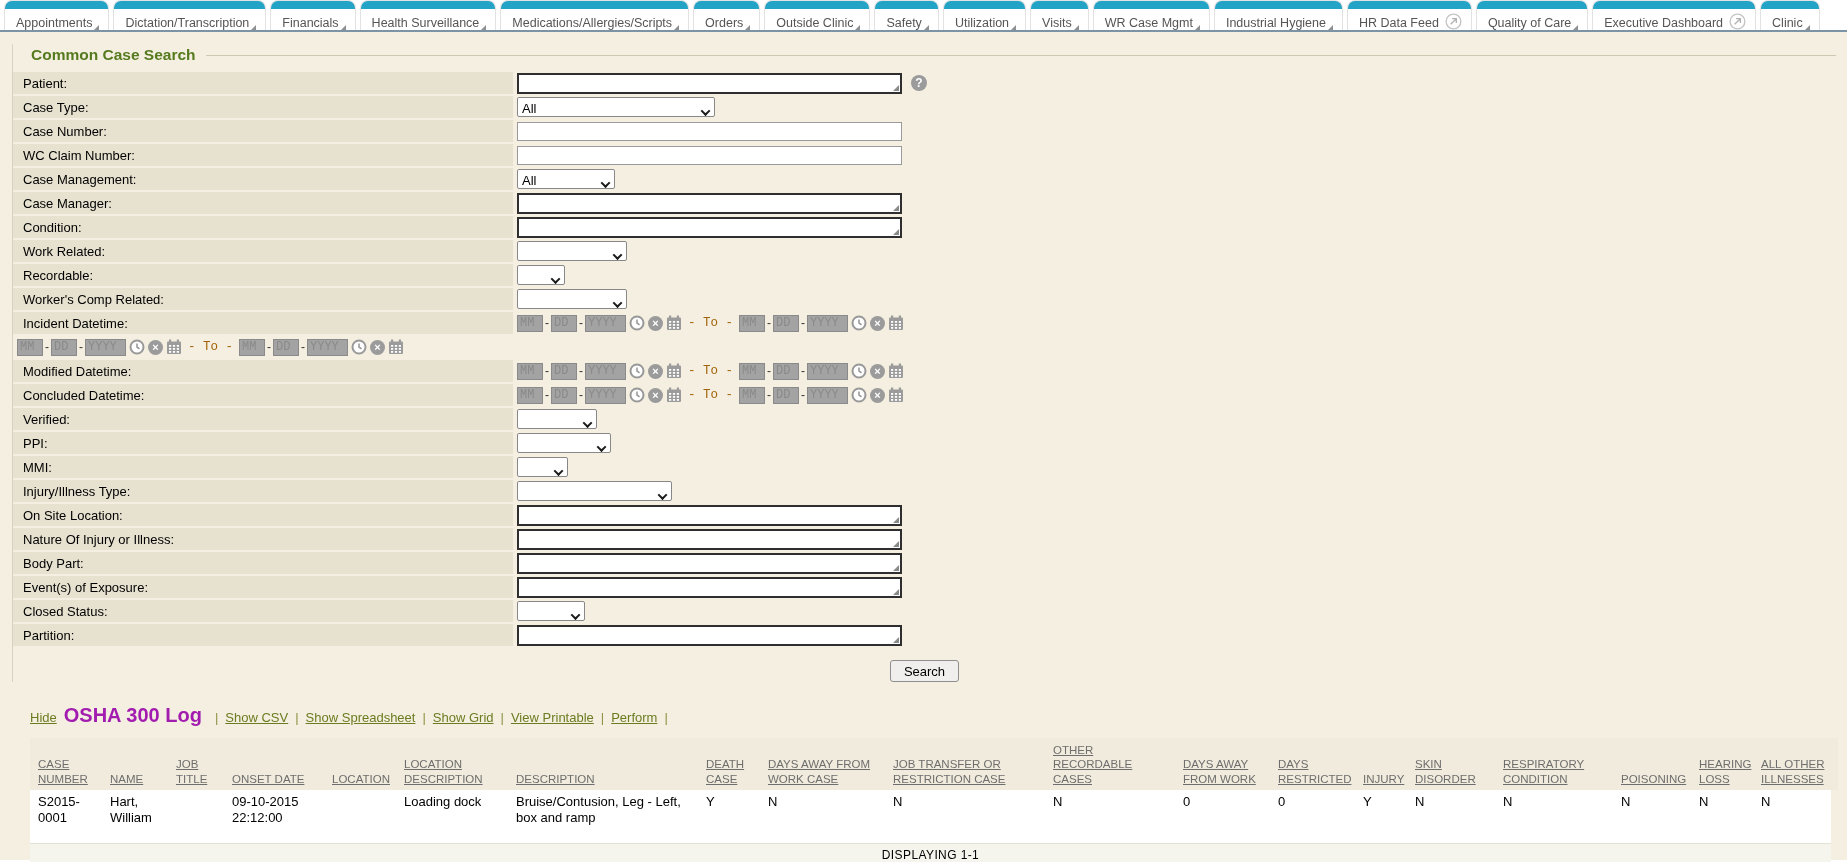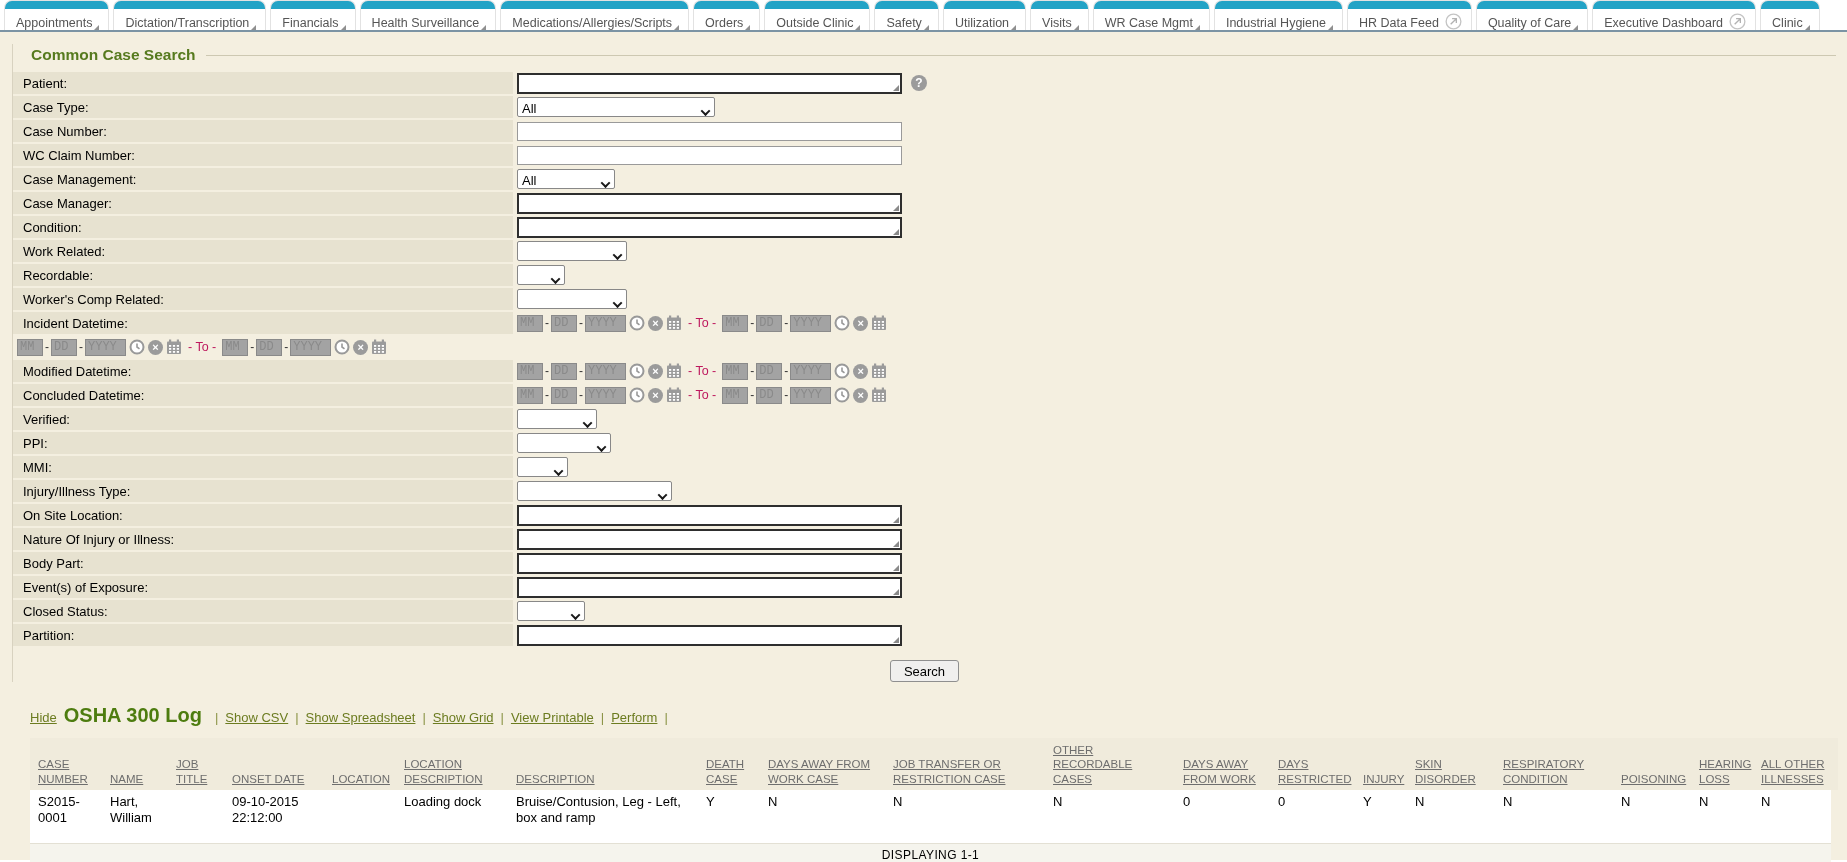--- a/index.html
+++ b/index.html
@@ -36,34 +36,34 @@
         border-bottom:6px solid #8a8a8a; border-left:6px solid transparent; pointer-events:none; }
   .sel { height:20px; background:#fff; border:1px solid #888; border-radius:2px;
          display:inline-flex; align-items:flex-end; justify-content:space-between;
          padding:0 5px 0 4px; font-size:13px; cursor:pointer; }
   .chev { width:7px; height:7px; border-left:2px solid #1a1a1a; border-bottom:2px solid #1a1a1a;
           transform:rotate(-45deg) translate(1px,-1px); flex:0 0 auto; margin-left:8px; }
   .dti { height:17px; border:1px solid #8a8a8a; background:#a3a3a3; font-size:12px; padding:1px 2px; font-family:Liberation Mono, monospace; }
   .dti::placeholder { color:#8a8a8a; opacity:1; }
   .w-mm { width:26px; } .w-yy { width:41px; }
   .dsep { margin:0 2px; color:#333; font-size:12px; }
-  .dto { margin:0 6px; font-size:12.5px; color:#be185d; white-space:nowrap; }
+  .dto { margin:0 6px; font-size:12.5px; color:#a16207; white-space:nowrap;font-family:Liberation Mono, monospace; }
   .ci { display:inline-block; width:15px; height:15px; border-radius:50%; background:#9b9b9b;
         color:#fff; font-weight:bold; font-size:11px; line-height:15px; text-align:center;
         margin-left:3px; cursor:pointer; flex:0 0 auto; }
   .ic { width:16px; height:16px; margin-left:3px; cursor:pointer; flex:0 0 auto; }
   .help { width:16px; height:16px; line-height:16px; font-size:12px; margin-left:9px; }
   .search-row { text-align:center; margin-top:14px; }
   .btn { background:#f0efee; border:1px solid #8f8f8f; border-radius:3px; font-size:13px;
          font-family:inherit; padding:2px 13px; height:22px; cursor:pointer; color:#000; }
   
   .osha { margin:22px 5px 0 18px; }
   .osha-links { display:flex; align-items:baseline; color:#6c7c20; font-size:13px; }
   .olink { color:#6c7c20; text-decoration:underline; cursor:pointer; white-space:nowrap; }
-  .osha-title { font-size:20px; font-weight:bold; color:#4d7c0f; margin:0 6px 0 7px; white-space:nowrap; }
+  .osha-title { font-size:20px; font-weight:bold; color:#a21caf; margin:0 6px 0 7px; white-space:nowrap; }
   .pipe { margin:0 7px; color:#8a9344; }
   .osha-table-wrap { background:#fff; margin-top:11px; border-bottom:1px solid #d0cbb8; }
   table { width:100%; border-collapse:collapse; table-layout:fixed; }
   thead tr { background:#f0ebdc; }
   th { font-size:11.5px; font-weight:normal; color:#6e6e6e; text-align:left; vertical-align:bottom;
        padding:5px 8px 4px 8px; text-decoration:underline; cursor:pointer; line-height:1.25; }
   td { font-size:13px; vertical-align:top; padding:4px 8px 16px 8px; line-height:1.25;
        overflow-wrap:break-word; }
   .osha-footer { text-align:center; background:#f5f4ed; border-top:1px solid #e3e0d4; padding:4px 0 5px; }
   .disp { font-size:12px; letter-spacing:.4px; }

